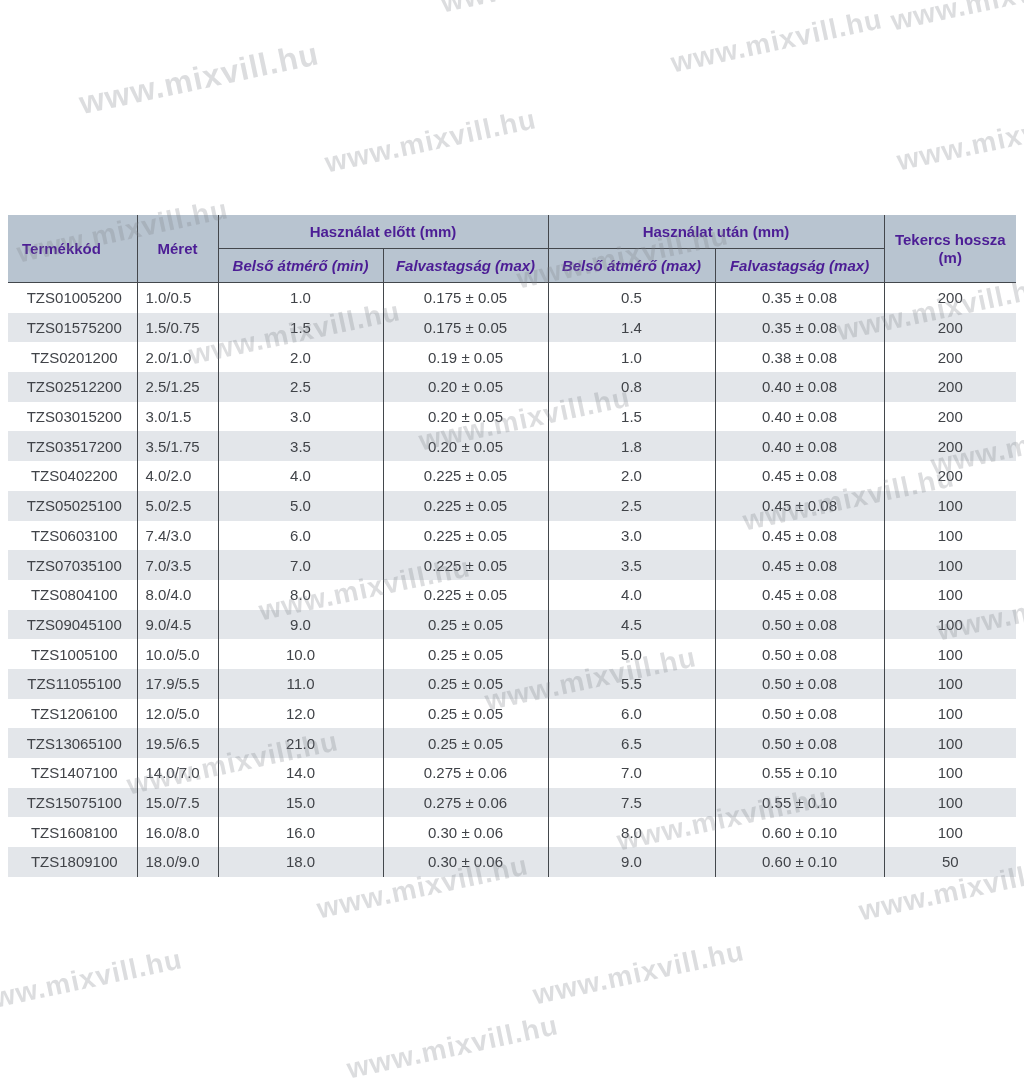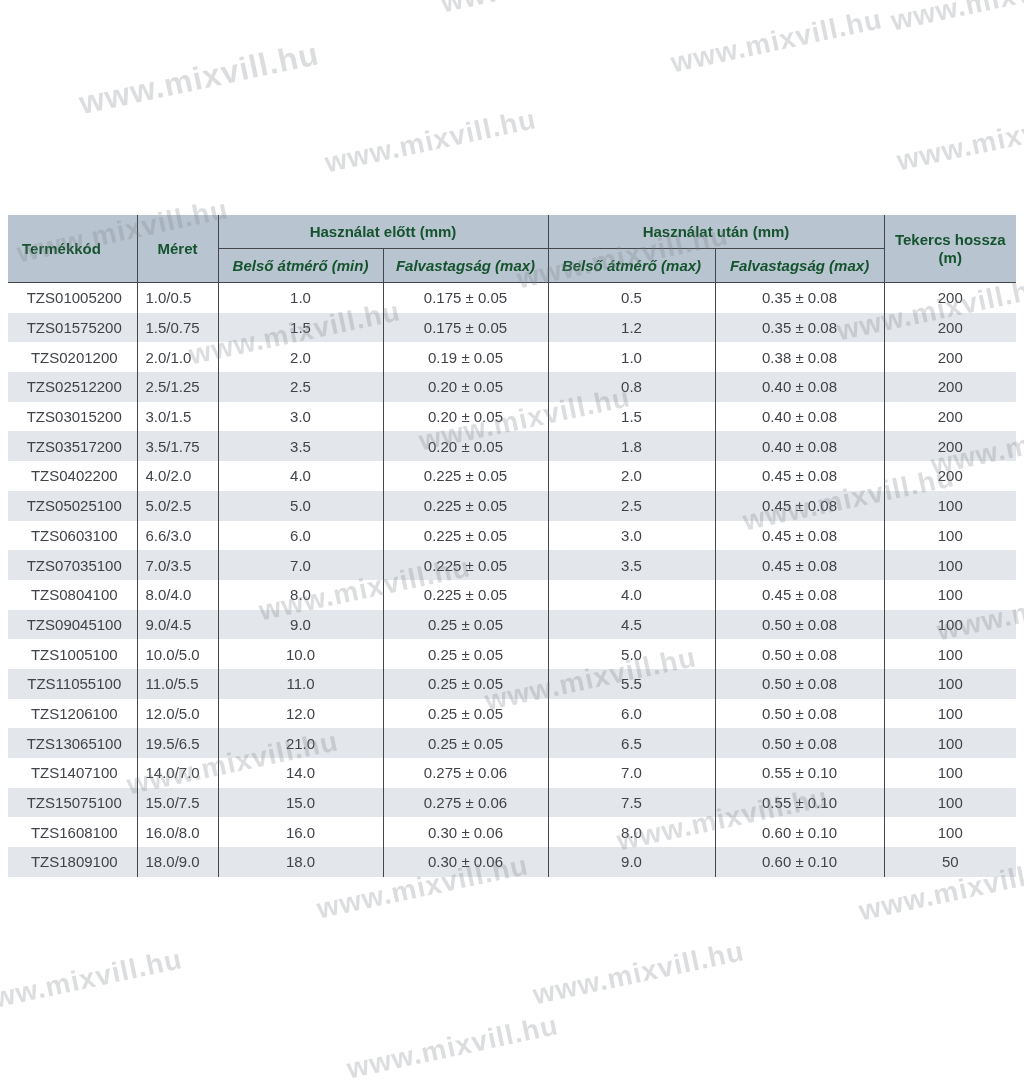--- a/index.html
+++ b/index.html
@@ -40,21 +40,21 @@
     left: 8px;
     top: 215px;
     width: 1008px;
     z-index: 1;
     border-collapse: collapse;
     table-layout: fixed;
     font-size: 15px;
   }
   #spec-table th {
     background: #b8c4d0;
-    color: #14532d;
+    color: #4c1d95;
     font-weight: bold;
     text-align: center;
     height: 33px;
     padding: 0 4px;
     line-height: 1.15;
   }
   #spec-table thead th { border-bottom: 1.5px solid #43474c; }
   #spec-table td {
     color: #404348;
     text-align: center;
@@ -155,21 +155,21 @@
           <td>0.175 ± 0.05</td>
           <td>0.5</td>
           <td>0.35 ± 0.08</td>
           <td>200</td>
         </tr>
         <tr>
           <td>TZS01575200</td>
           <td>1.5/0.75</td>
           <td>1.5</td>
           <td>0.175 ± 0.05</td>
-          <td>1.2</td>
+          <td>1.4</td>
           <td>0.35 ± 0.08</td>
           <td>200</td>
         </tr>
         <tr>
           <td>TZS0201200</td>
           <td>2.0/1.0</td>
           <td>2.0</td>
           <td>0.19 ± 0.05</td>
           <td>1.0</td>
           <td>0.38 ± 0.08</td>
@@ -215,21 +215,21 @@
           <td>TZS05025100</td>
           <td>5.0/2.5</td>
           <td>5.0</td>
           <td>0.225 ± 0.05</td>
           <td>2.5</td>
           <td>0.45 ± 0.08</td>
           <td>100</td>
         </tr>
         <tr>
           <td>TZS0603100</td>
-          <td>6.6/3.0</td>
+          <td>7.4/3.0</td>
           <td>6.0</td>
           <td>0.225 ± 0.05</td>
           <td>3.0</td>
           <td>0.45 ± 0.08</td>
           <td>100</td>
         </tr>
         <tr>
           <td>TZS07035100</td>
           <td>7.0/3.5</td>
           <td>7.0</td>
@@ -260,21 +260,21 @@
           <td>TZS1005100</td>
           <td>10.0/5.0</td>
           <td>10.0</td>
           <td>0.25 ± 0.05</td>
           <td>5.0</td>
           <td>0.50 ± 0.08</td>
           <td>100</td>
         </tr>
         <tr>
           <td>TZS11055100</td>
-          <td>11.0/5.5</td>
+          <td>17.9/5.5</td>
           <td>11.0</td>
           <td>0.25 ± 0.05</td>
           <td>5.5</td>
           <td>0.50 ± 0.08</td>
           <td>100</td>
         </tr>
         <tr>
           <td>TZS1206100</td>
           <td>12.0/5.0</td>
           <td>12.0</td>

